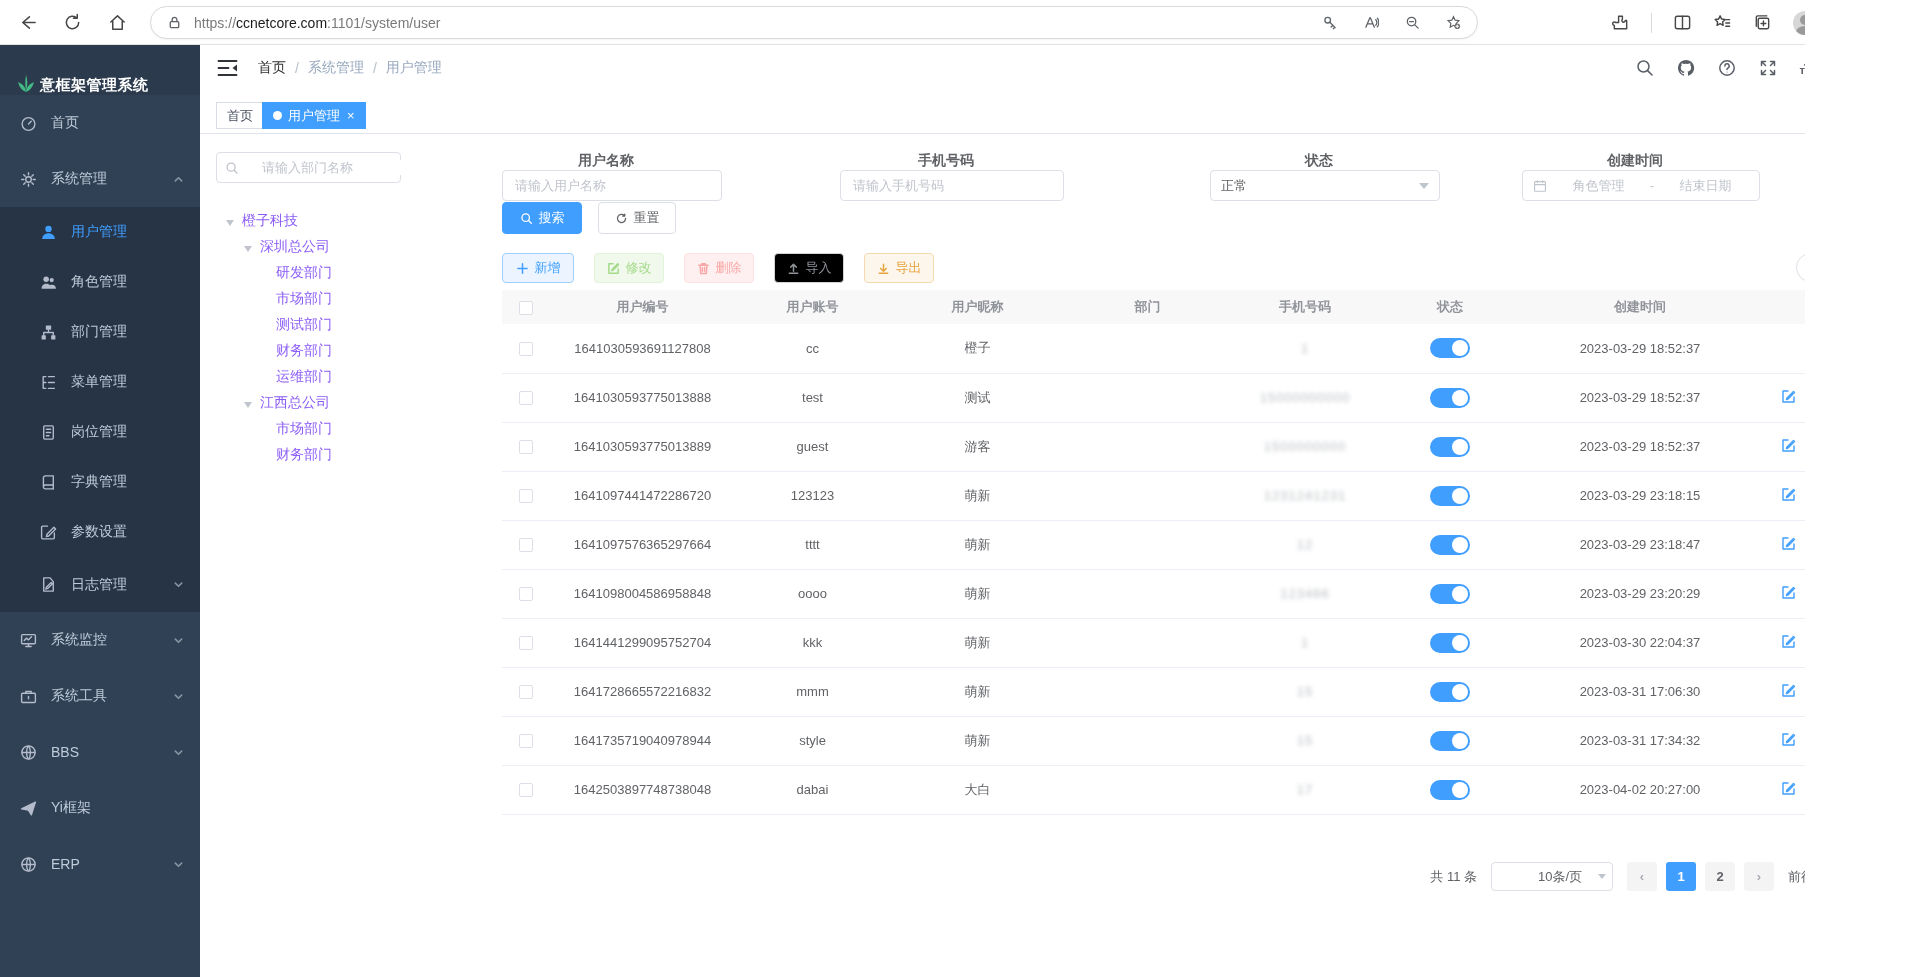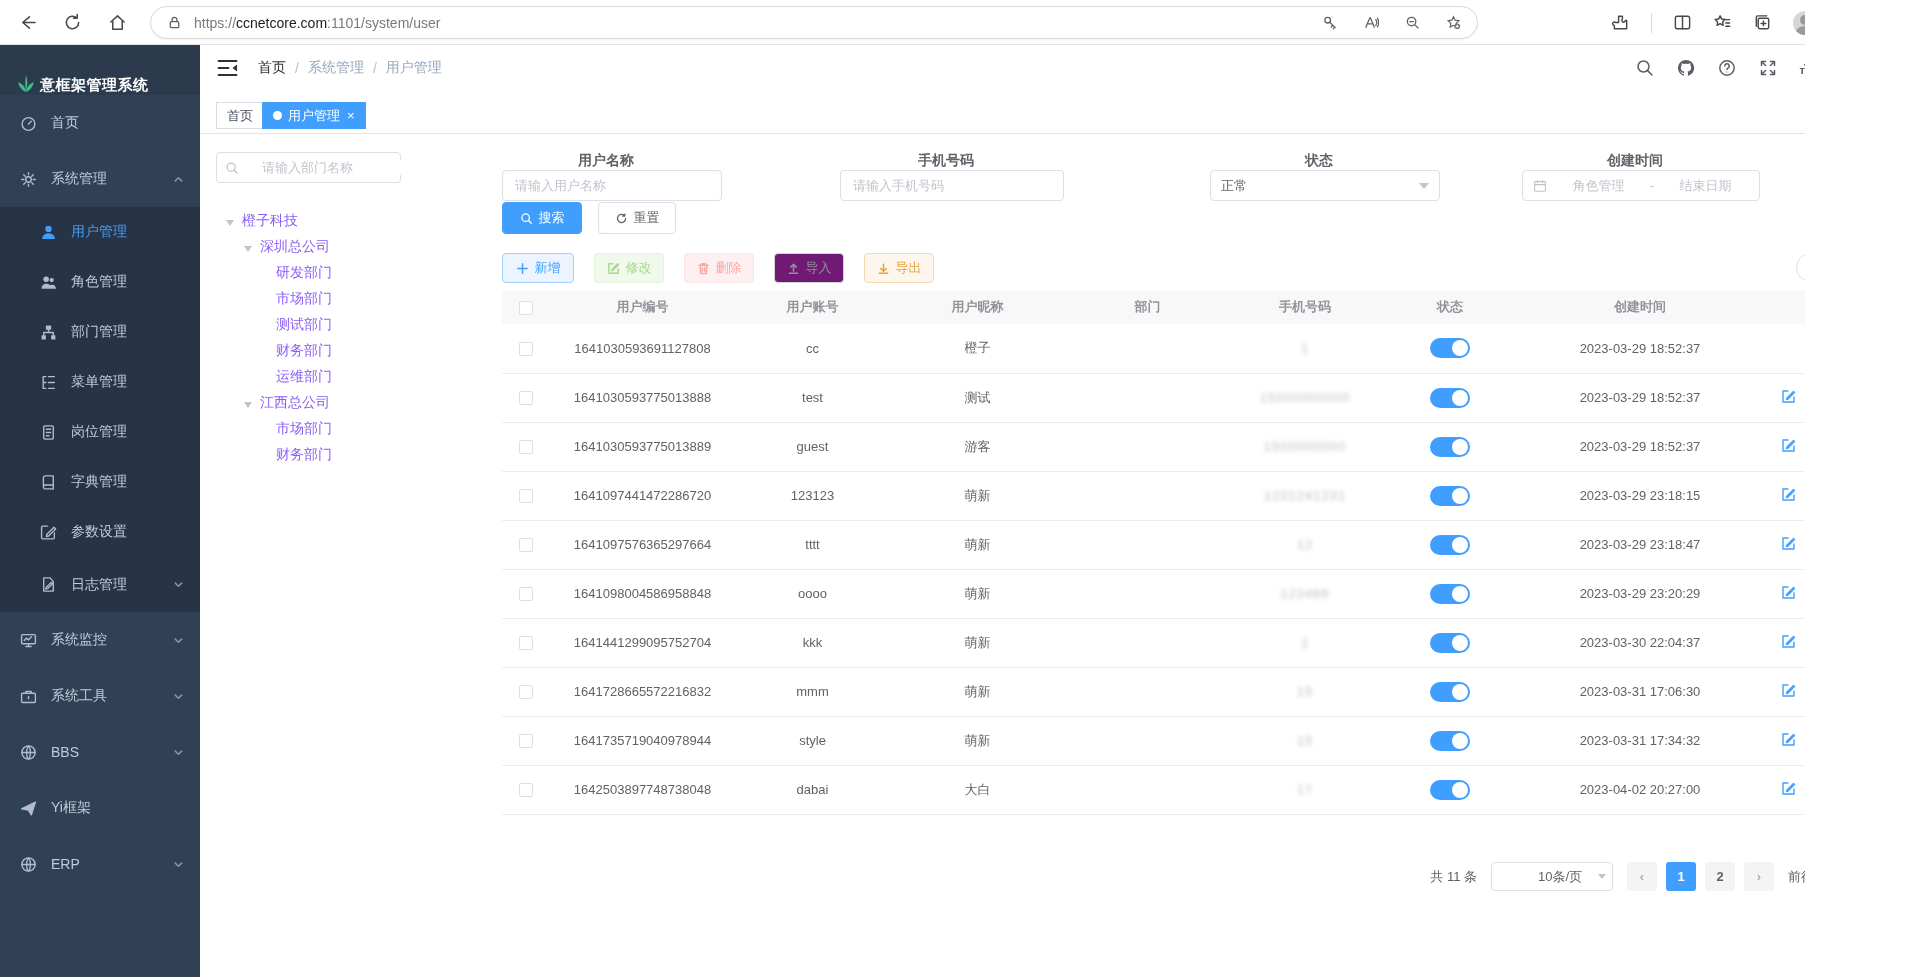--- a/index.html
+++ b/index.html
@@ -99,21 +99,21 @@
   .btn svg { width:13px; height:13px; stroke:currentColor; fill:none; stroke-width:1.6; stroke-linecap:round; stroke-linejoin:round; }
   .btn-search { position:absolute; left:302px; top:68px; width:80px; height:32px; background:#409eff; border-color:#409eff; color:#fff; }
   .btn-reset  { position:absolute; left:398px; top:68px; width:78px; height:32px; }
 
   
   .toolbar { position:absolute; left:302px; top:119px; display:flex; gap:20px; }
   .toolbar .btn { height:30px; }
   .btn-add    { width:72px; background:#ecf5ff; border-color:#a0cfff; color:#409eff; }
   .btn-edit   { width:70px; background:#f0f9eb; border-color:#e1f3d8; color:#a4da89; }
   .btn-del    { width:70px; background:#fef0f0; border-color:#fde2e2; color:#f9a7a7; }
-  .btn-import { width:70px; background:#701a75; border-color:#d3d4d6; color:#909399; }
+  .btn-import { width:70px; background:#000000; border-color:#d3d4d6; color:#909399; }
   .btn-export { width:70px; background:#fdf6ec; border-color:#f5dab1; color:#e6a23c; }
   .tool-right { position:absolute; right:26px; top:119px; display:flex; align-items:center; gap:18px; }
   .tool-right svg { width:16px; height:16px; stroke:#606266; fill:none; stroke-width:1.5; stroke-linecap:round; }
   .circle-btn { width:29px; height:29px; border:1px solid #dcdfe6; border-radius:50%; display:flex; align-items:center; justify-content:center; cursor:pointer; }
 
   
   .utable { position:absolute; left:302px; top:156px; width:1390px; border-collapse:collapse; table-layout:fixed; font-size:13px; }
   .utable th { height:34px; background:#f8f8f9; color:#909399; font-weight:bold; text-align:center; font-size:13px; }
   .utable td { height:49px; border-bottom:1px solid #ebeef5; color:#606266; text-align:center; }
   .cb { display:inline-block; width:14px; height:14px; border:1px solid #dcdfe6; border-radius:2px; background:#fff; vertical-align:middle; cursor:pointer; }

